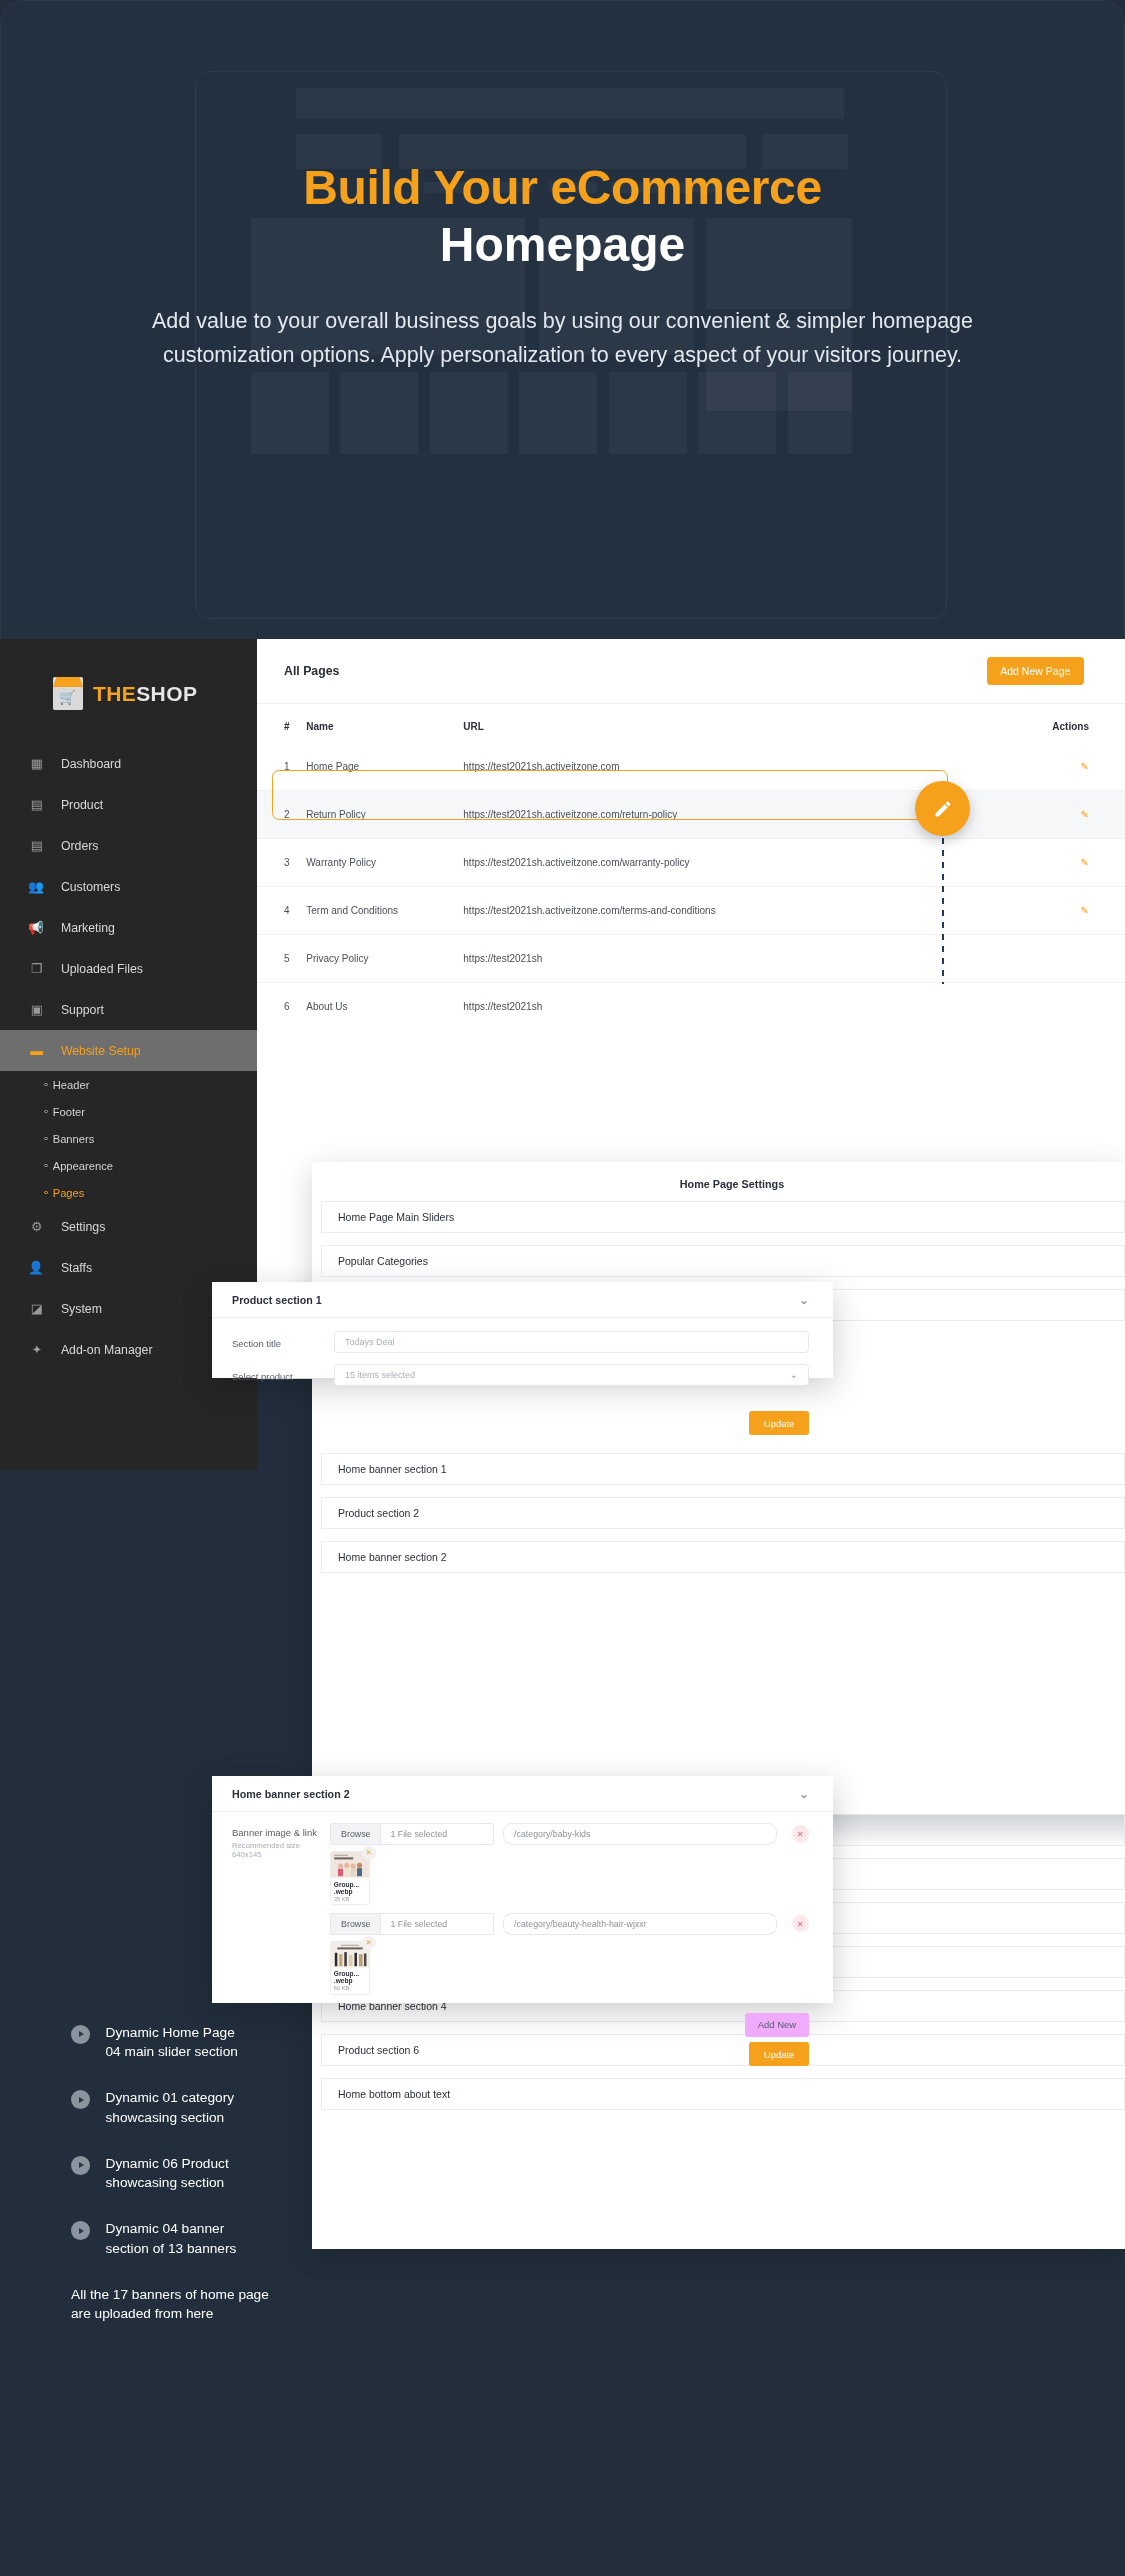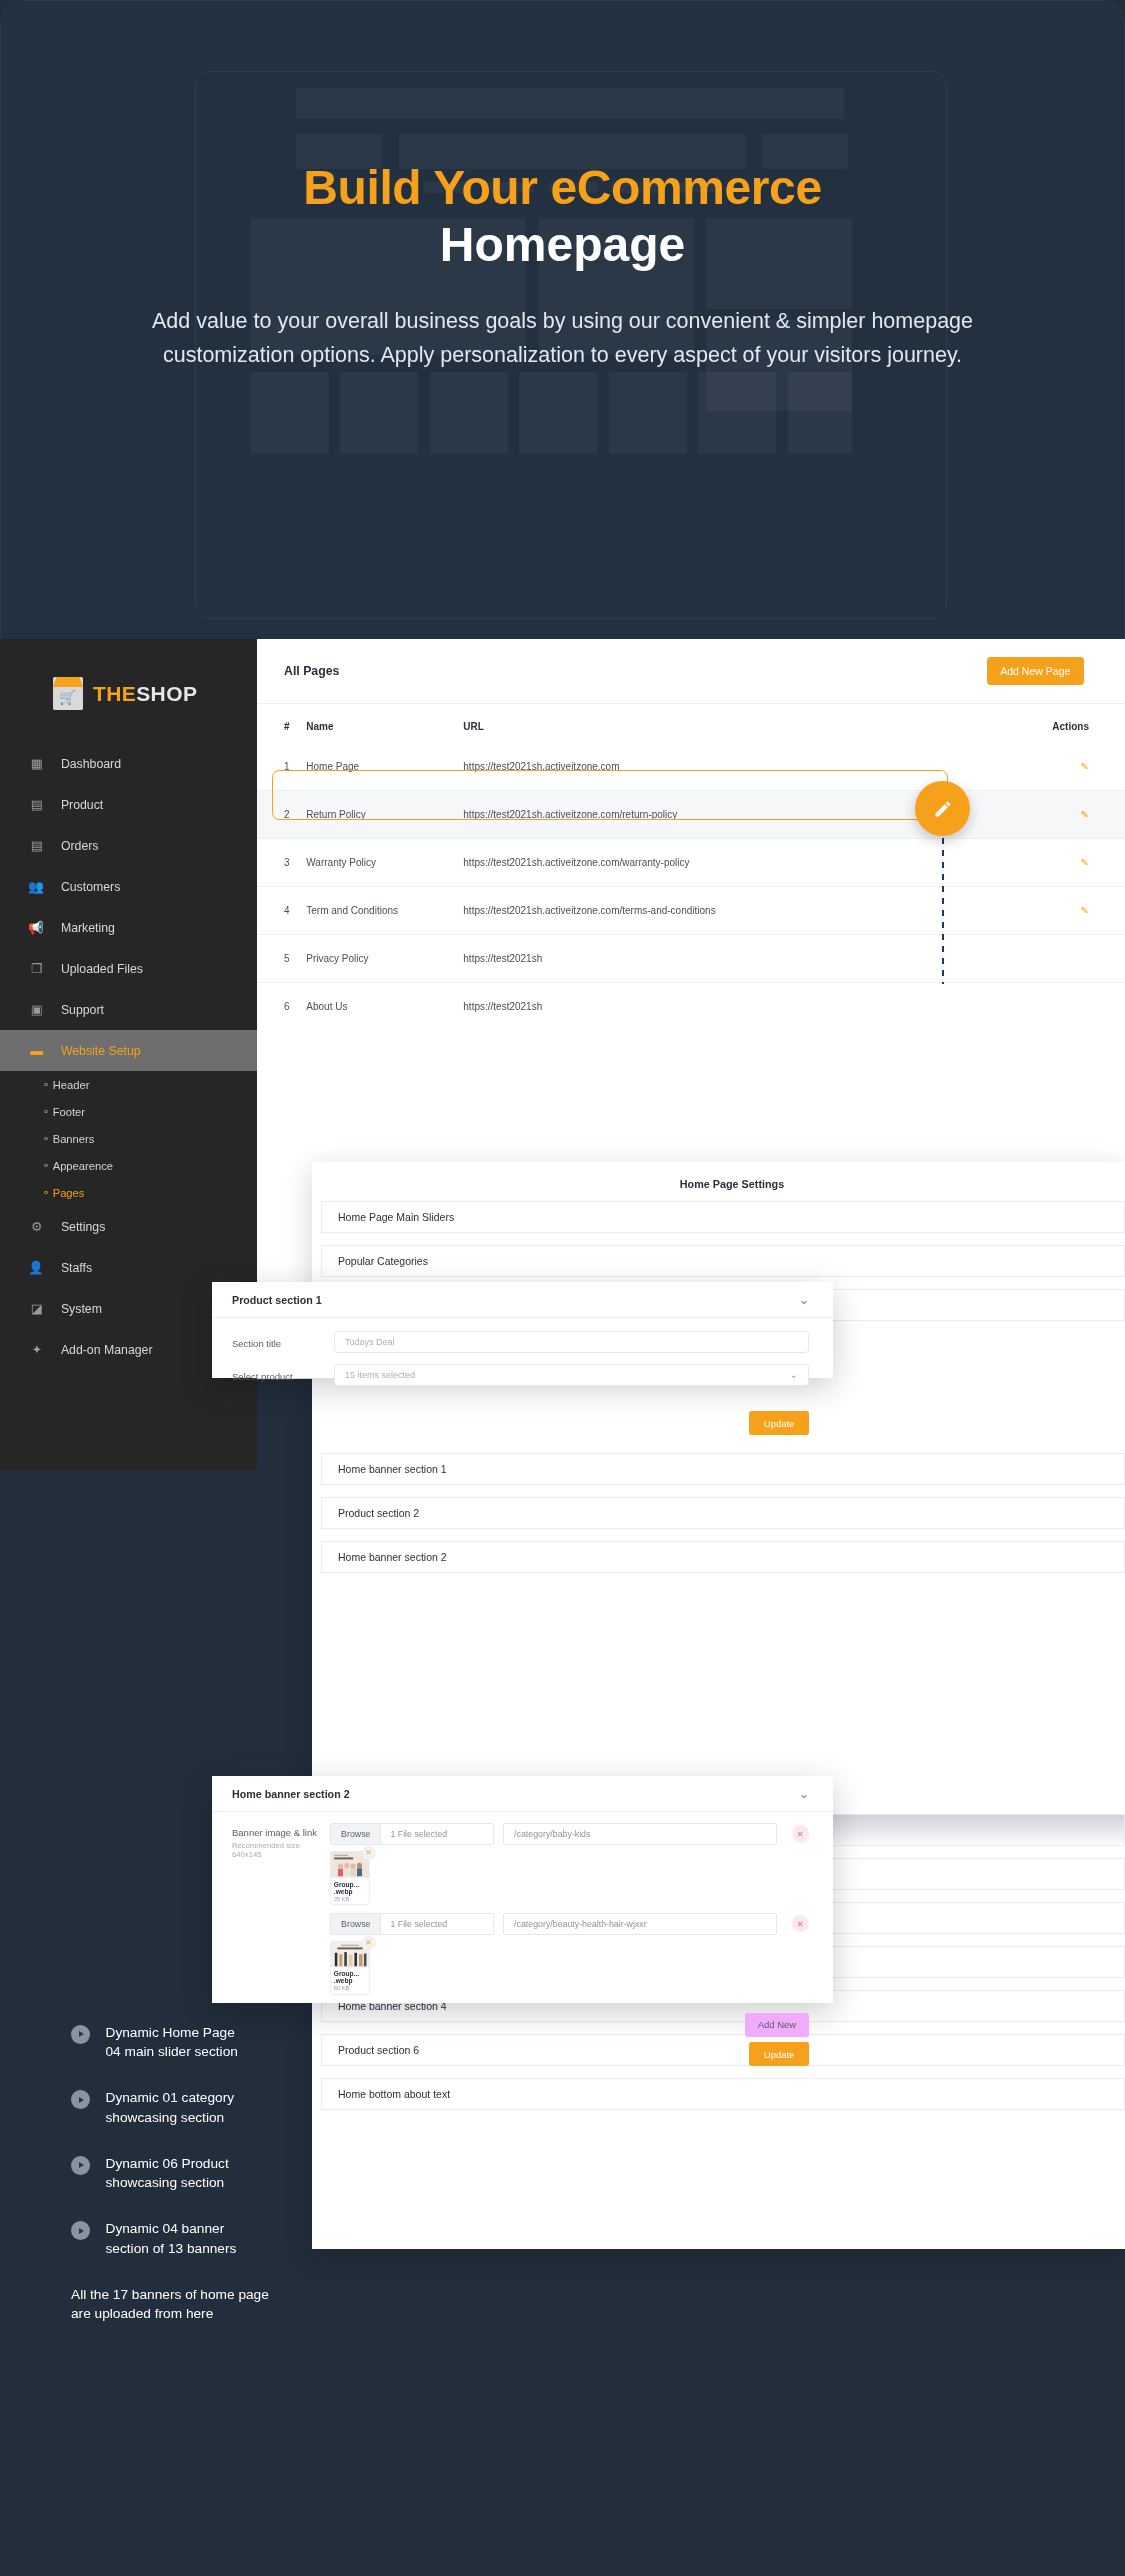--- a/index.html
+++ b/index.html
@@ -242,21 +242,21 @@
     background: #f2f3f5; color: #5a6068;
     font-size: 8.8px; display: flex; align-items: center;
     padding: 0 10px; border-right: 0.9px solid #e4e7eb;
   }
   .browse-name {
     flex: 1; display: flex; align-items: center; padding: 0 9px;
     font-size: 8.8px; color: #8d939b;
   }
   .link-input {
     width: 274px; height: 22px;
-    border: 0.9px solid #e4e7eb; border-radius: 2px;
+    border: 0.9px solid #e4e7eb; border-radius: 9px;
     display: flex; align-items: center; padding: 0 10px;
     font-size: 8.8px; color: #8d939b;
   }
   .del-btn {
     width: 17.4px; height: 17.4px; border-radius: 50%;
     background: #fde9ec; color: #e8617d; font-size: 8.2px;
     display: flex; align-items: center; justify-content: center;
     margin-left: 5.5px;
   }
   .thumb-card {

